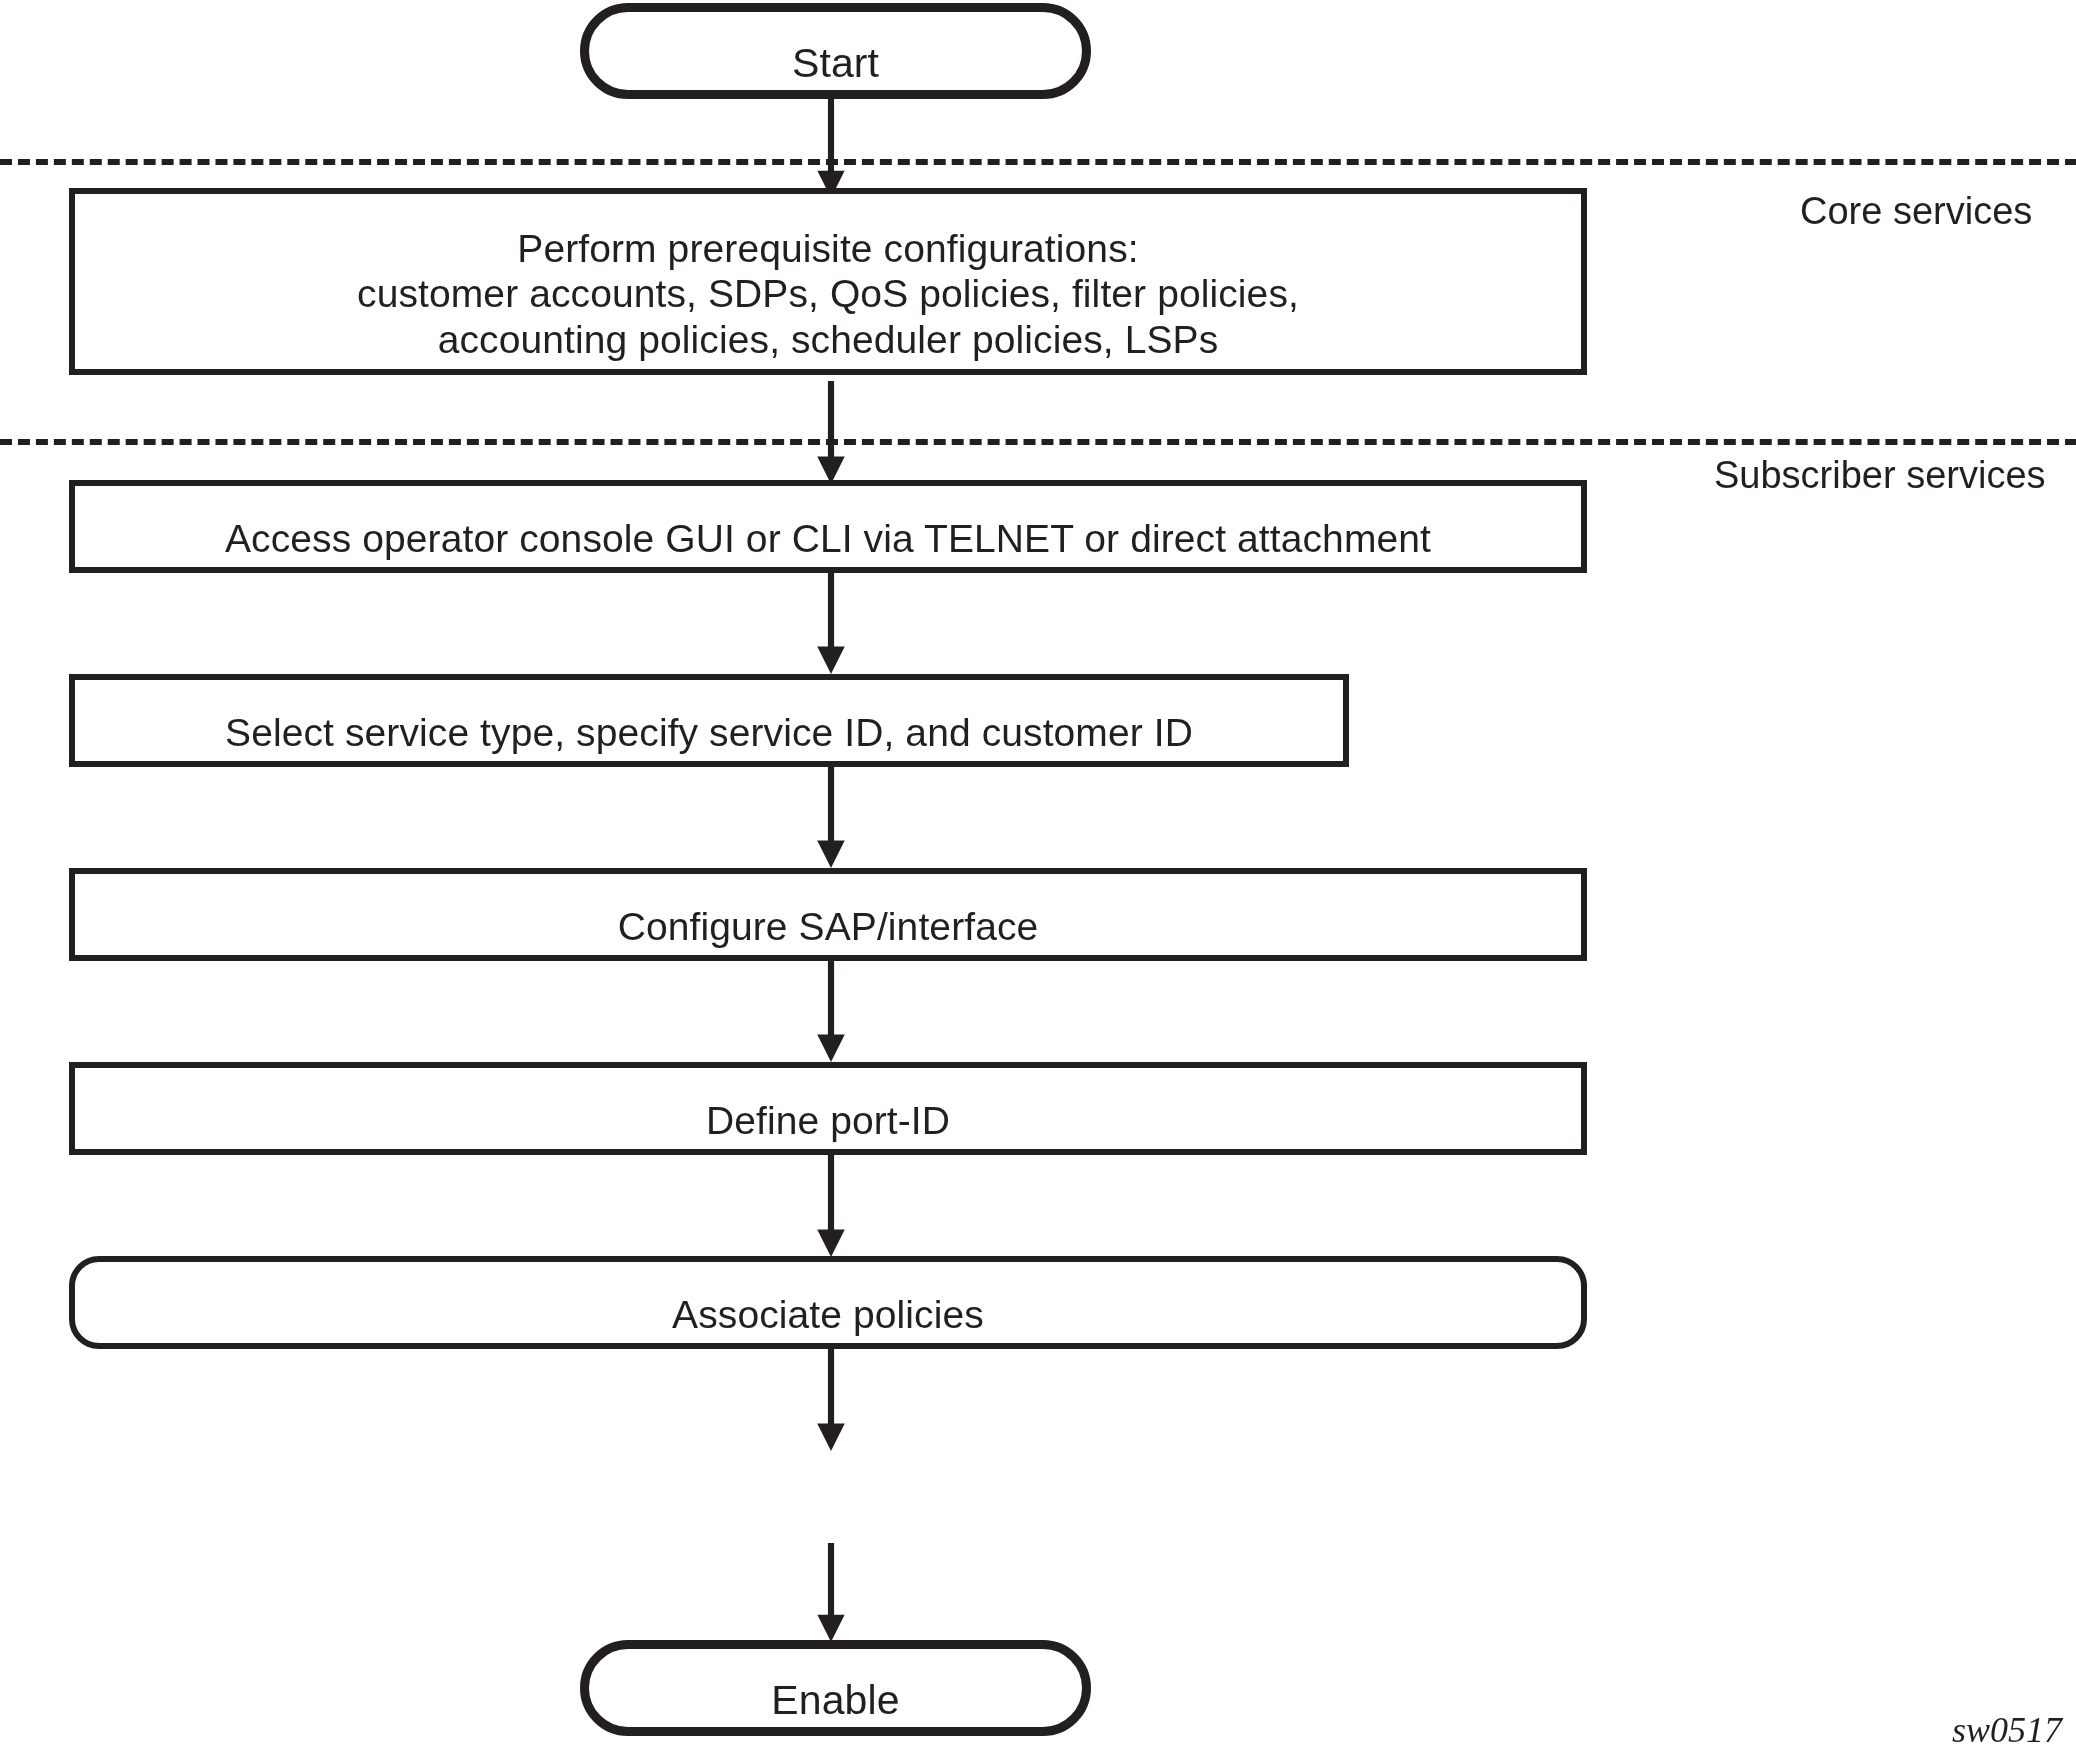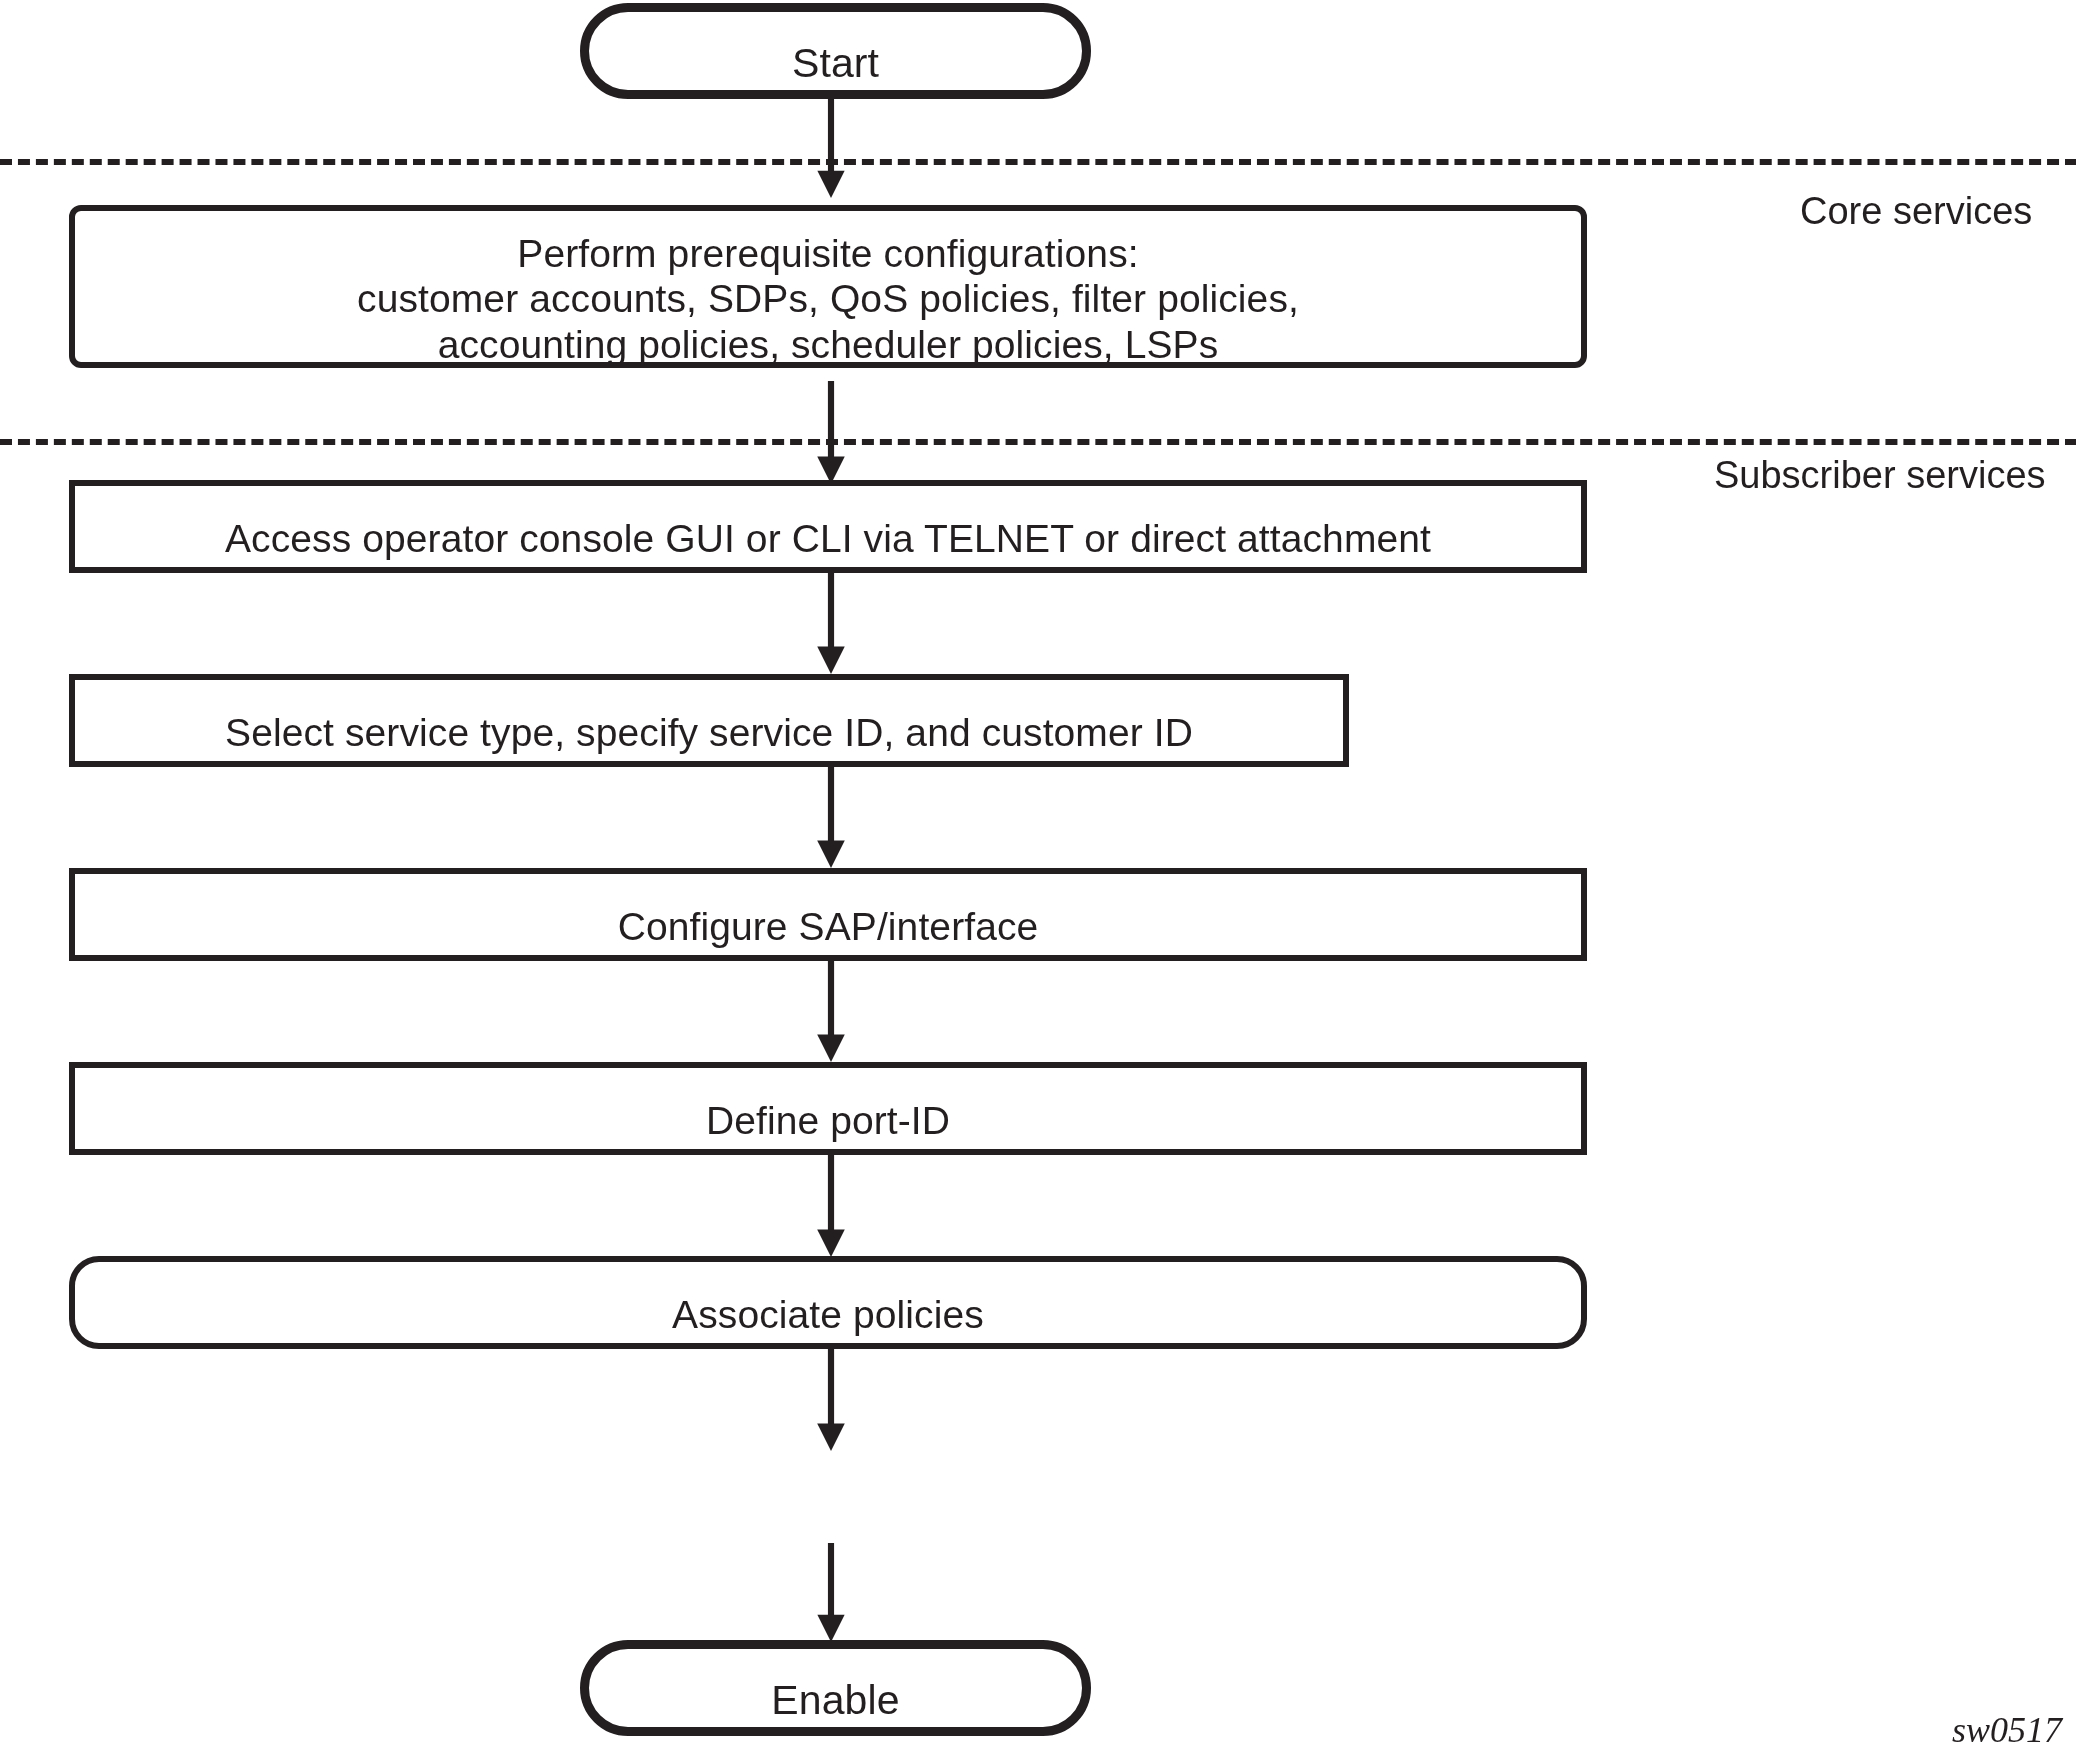--- a/index.html
+++ b/index.html
@@ -101,21 +101,21 @@
   <div class="connector" style="left:813px; top:99px; width:36px; height:99px;">
     <svg width="36" height="99" viewBox="0 0 52 145">
       <line x1="26" y1="0" x2="26" y2="112" stroke="#231f20" stroke-width="9"></line>
       <polygon points="6,105 46,105 26,145" fill="#231f20"></polygon>
     </svg>
   </div>
 
   <div class="lane-divider" style="top:159px;"></div>
   <div class="lane-label" style="left:1800px; top:176px;margin-top:16px;">Core services</div>
 
-  <div class="node process" style="left:69px; top:205px; width:1518px; height:163px;border-radius:12px;">
+  <div class="node process" style="left:69px; top:188px; width:1518px; height:187px;">
     <span class="node-label">Perform prerequisite configurations:
 customer accounts, SDPs, QoS policies, filter policies,
 accounting policies, scheduler policies, LSPs</span>
   </div>
 
   <div class="connector" style="left:813px; top:381px; width:36px; height:103px;">
     <svg width="36" height="103" viewBox="0 0 52 150">
       <line x1="26" y1="0" x2="26" y2="117" stroke="#231f20" stroke-width="9"></line>
       <polygon points="6,110 46,110 26,150" fill="#231f20"></polygon>
     </svg>

